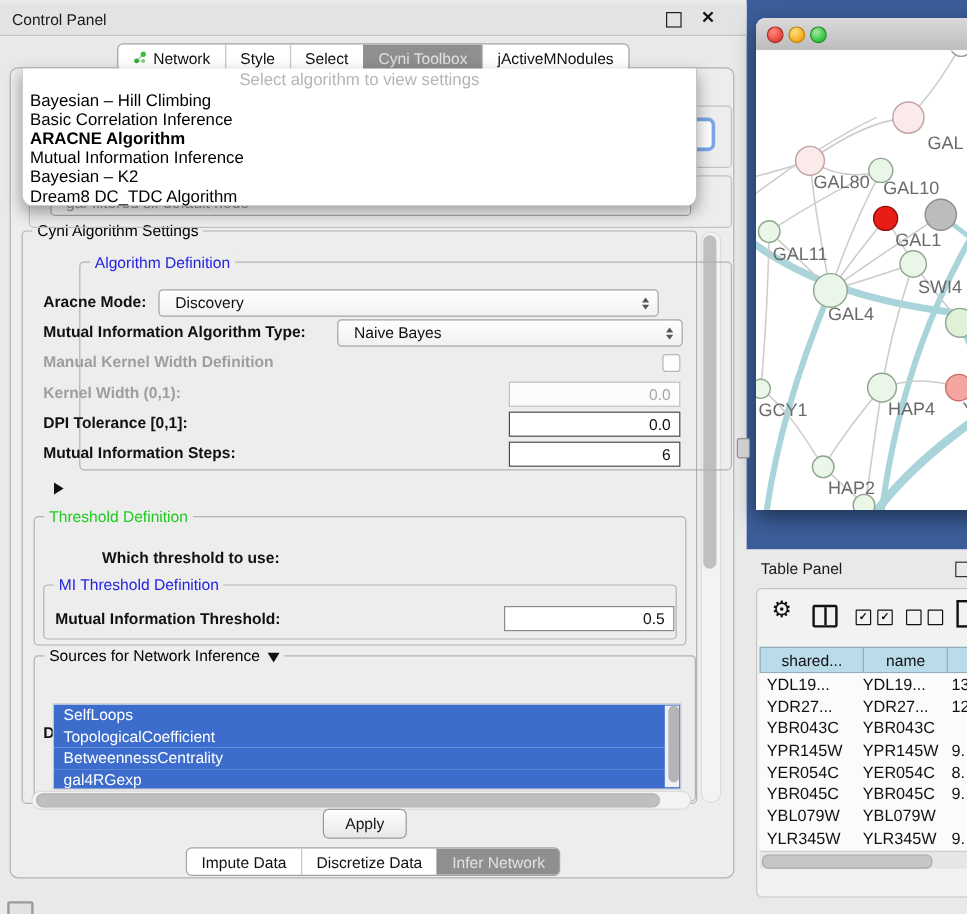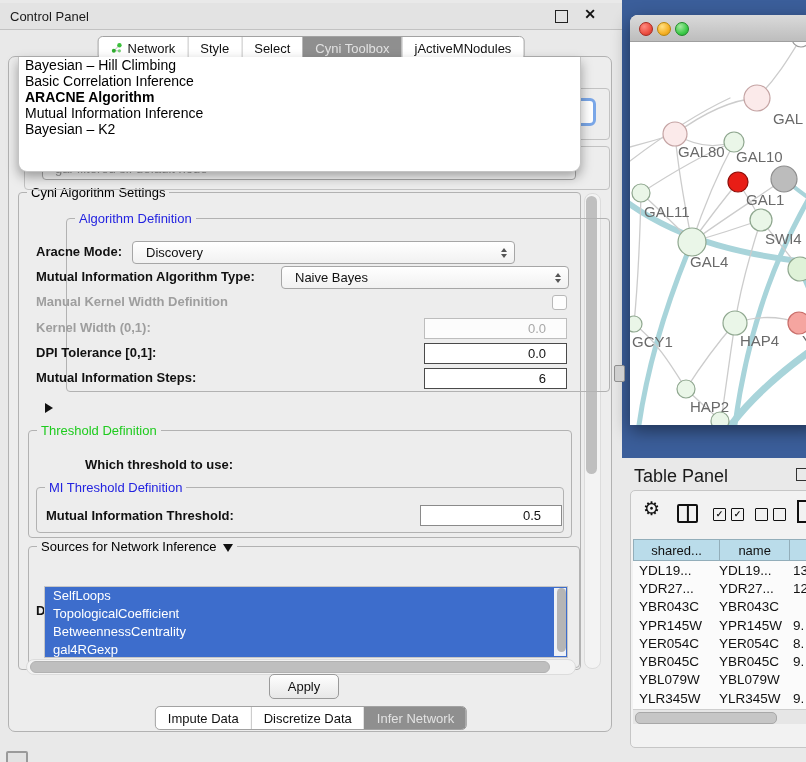--- a/index.html
+++ b/index.html
@@ -63,21 +63,21 @@
     border-radius:4px;display:flex;align-items:center;font-size:13px;color:#111;
     padding-left:13px;box-sizing:border-box;}
   .combo .arrows{position:absolute;right:7px;top:50%;transform:translateY(-50%);
     display:flex;flex-direction:column;align-items:center;}
   .tri-up{width:0;height:0;border-left:3.5px solid transparent;border-right:3.5px solid transparent;
     border-bottom:4.5px solid #555;margin-bottom:2px;}
   .tri-dn{width:0;height:0;border-left:3.5px solid transparent;border-right:3.5px solid transparent;
     border-top:4.5px solid #555;}
 
   .field{background:#fff;border:1px solid #4a4a4a;font-size:13px;color:#111;
-    display:flex;align-items:center;justify-content:flex-end;padding:0 20px;box-sizing:border-box;}
+    display:flex;align-items:center;justify-content:flex-end;padding:0 7px;box-sizing:border-box;}
   .field.dis{border-color:#bdbdbd;color:#a8a8a8;background:#fcfcfc;}
   .field.mid{border-color:#8a8a8a;}
 
   .tri-right{display:inline-block;width:0;height:0;border-top:5.5px solid transparent;
     border-bottom:5.5px solid transparent;border-left:8px solid #111;margin-left:9px;}
   .tri-down{display:inline-block;width:0;height:0;border-left:5.5px solid transparent;
     border-right:5.5px solid transparent;border-top:8px solid #111;margin-left:6px;
     vertical-align:-1px;}
 
   #mk-checkbox{left:552px;top:295px;width:13px;height:13px;border:1px solid #b8b8b8;
@@ -111,21 +111,21 @@
   #net-titlebar{position:relative;height:26px;background:linear-gradient(#dadada,#bdbdbd);
     border-bottom:1px solid #9f9f9f;border-radius:8px 8px 0 0;}
   .light{position:absolute;top:7px;width:12px;height:12px;border-radius:50%;}
   #light-red{left:9px;background:radial-gradient(circle at 35% 30%,#ff8a80,#ec4f42 60%,#c63428);border:1px solid #a8281f;}
   #light-yellow{left:27px;background:radial-gradient(circle at 35% 30%,#ffe082,#f6b126 60%,#d29211);border:1px solid #b8860b;}
   #light-green{left:45px;background:radial-gradient(circle at 35% 30%,#a5e8a0,#3ecb4a 60%,#25a233);border:1px solid #1f8a28;}
   #net-content{position:relative;height:383px;overflow:hidden;background:#fff;}
 
   
   #table-panel{left:622px;top:458px;width:184px;height:304px;background:#e9e9e9;z-index:2;}
-  #tp-title{left:12px;top:8px;font-size:18px;color:#1a1a1a;}
+  #tp-title{left:12px;top:8px;font-size:13px;color:#1a1a1a;}
   #tp-float-frag{left:174px;top:10px;width:12px;height:11px;border:1.5px solid #333;}
   #tp-inner{left:8px;top:32px;width:200px;height:256px;background:#f2f2f2;
     border:1px solid #c6c6c6;border-radius:5px;}
   #tp-gear{left:12px;top:8px;font-size:19px;color:#111;line-height:1;}
   #tp-split{left:46px;top:13px;width:17px;height:15px;border:2.2px solid #111;border-radius:2px;}
   #tp-split::after{content:"";position:absolute;left:50%;top:0;width:2.2px;height:100%;
     background:#111;transform:translateX(-50%);}
   .cbx{width:11px;height:11px;border:1.7px solid #111;border-radius:1px;display:inline-block;
     font-size:9px;line-height:11px;text-align:center;font-weight:bold;color:#111;}
   #tp-checked{left:82px;top:17px;display:flex;gap:5px;}
@@ -186,42 +186,44 @@
       </div>
 
     <div class="abs frag-box" style="left:24px;top:88px;width:584px;height:50px;"></div>
     <div class="abs" id="frag-focus"></div>
     <div class="abs frag-box" style="left:24px;top:146px;width:584px;height:42px;"></div>
     <div class="abs" id="behind-combo">
       <span>gal-filtered sif default node</span>
     </div>
 
     <div class="abs" id="algo-popup">
+      <div id="algo-popup-header">Select algorithm to view settings</div>
       <div id="algo-items">
           <div class="algo-item">Bayesian – Hill Climbing</div>
           <div class="algo-item">Basic Correlation Inference</div>
           <div class="algo-item sel">ARACNE Algorithm</div>
           <div class="algo-item">Mutual Information Inference</div>
           <div class="algo-item">Bayesian – K2</div>
+          <div class="algo-item">Dream8 DC_TDC Algorithm</div>
         </div>
     </div>
 
     <div class="abs gbox" style="left:18px;top:192px;width:561px;height:476px;">
       <span class="legend">Cyni Algorithm Settings</span>
     </div>
 
     <div class="abs sb-track" style="left:584px;top:193px;width:15px;height:474px;"></div>
     <div class="abs sb-thumb" style="left:586px;top:196px;width:11px;height:278px;"></div>
 
     <div class="abs gbox" style="left:28px;top:218px;width:542px;height:172px;margin-left:38px;">
       <span class="legend blue">Algorithm Definition</span>
     </div>
 
     <span class="abs lbl b" style="left:36px;top:244px;">Aracne Mode:</span>
-    <div class="abs combo" style="left:132px;top:241px;width:383px;height:23px;">
+    <div class="abs combo" style="left:132px;top:241px;width:417px;height:23px;">
       <span>Discovery</span>
       <span class="arrows">
           <span class="tri-up"></span>
           <span class="tri-dn"></span>
         </span>
     </div>
 
     <span class="abs lbl b" style="left:36px;top:269px;">Mutual Information Algorithm Type:</span>
     <div class="abs combo" style="left:281px;top:266px;width:288px;height:23px;">
       <span>Naive Bayes</span>

